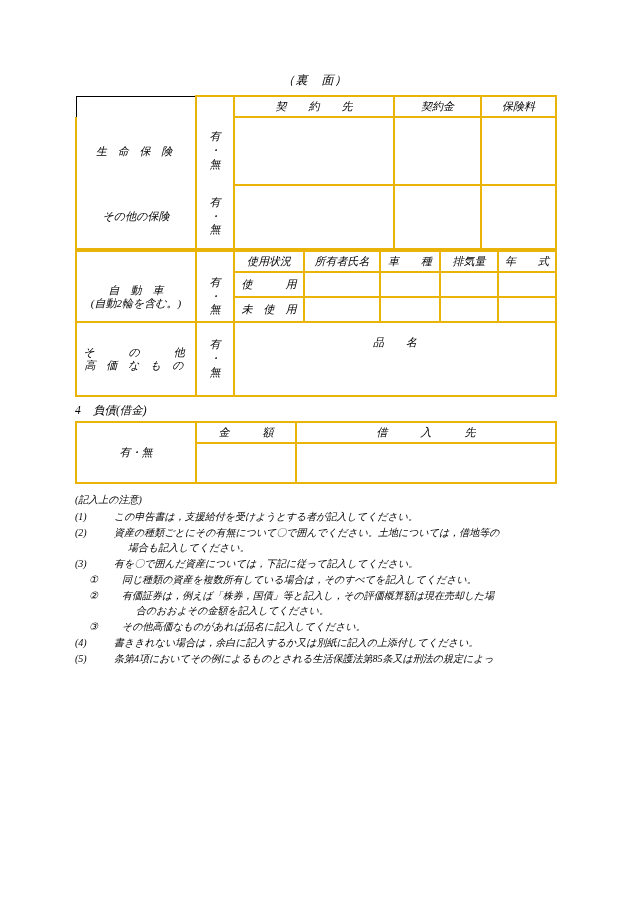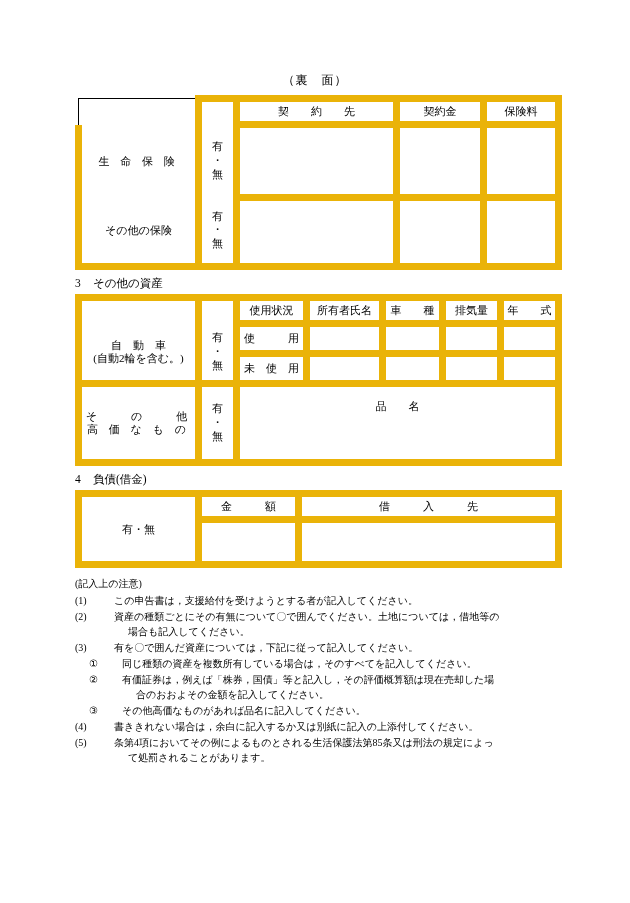--- a/index.html
+++ b/index.html
@@ -13,40 +13,41 @@
     font-family: "Liberation Serif", "DejaVu Serif", serif;
     color: #000000;
     position: relative;
     overflow: hidden;
   }
   .page {
     position: absolute;
     left: 0; top: 0;
     width: 556px;
     height: 903px;
+    font-style: italic;
   }
   .sheet {
     position: absolute;
     left: 75px;
     top: 72px;
     width: 480px;
   }
   .page-head {
     text-align: center;
     font-size: 12px;
     letter-spacing: 1px;
     margin-bottom: 6px;
   }
   table.grid {
     border-collapse: collapse;
     width: 480px;
     table-layout: fixed;
   }
   table.grid td, table.grid th {
-    border: 7px solid #eab308;
+    border: 2px solid #eab308;
     font-weight: normal;
     font-size: 11px;
     padding: 2px 3px;
     vertical-align: middle;
     text-align: center;
   }
   .vtight {
     line-height: 1.15;
   }
   .spaced2 {
@@ -151,23 +152,20 @@
           <span>・</span>
           <span>無</span>
         </td>
         <td style="height:58px;"></td>
         <td style="height:58px;"></td>
         <td style="height:58px;"></td>
       </tr>
     </tbody>
       </table>
 
-    <div class="sec-title">
-      <span class="num">3</span><span>その他の資産</span>
-    </div>
 
     <table class="grid">
       <colgroup>
         <col style="width:120px">
         <col style="width:38px">
         <col style="width:70px">
         <col style="width:76px">
         <col style="width:60px">
         <col style="width:58px">
         <col style="width:58px">
@@ -296,19 +294,18 @@
         <div class="marker">(4)</div>
         <div class="body">
           <span>書ききれない場合は，余白に記入するか又は別紙に記入の上添付してください。</span>
         </div>
       </div>
 
       <div class="note-row">
         <div class="marker">(5)</div>
         <div class="body">
           <span class="cont">条第4項においてその例によるものとされる生活保護法第85条又は刑法の規定によっ</span>
-          <span class="cont" style="padding-left:14px;">て処罰されることがあります。</span>
         </div>
       </div>
     </div>
 
   </div>
 </div>
 
 </body></html>

